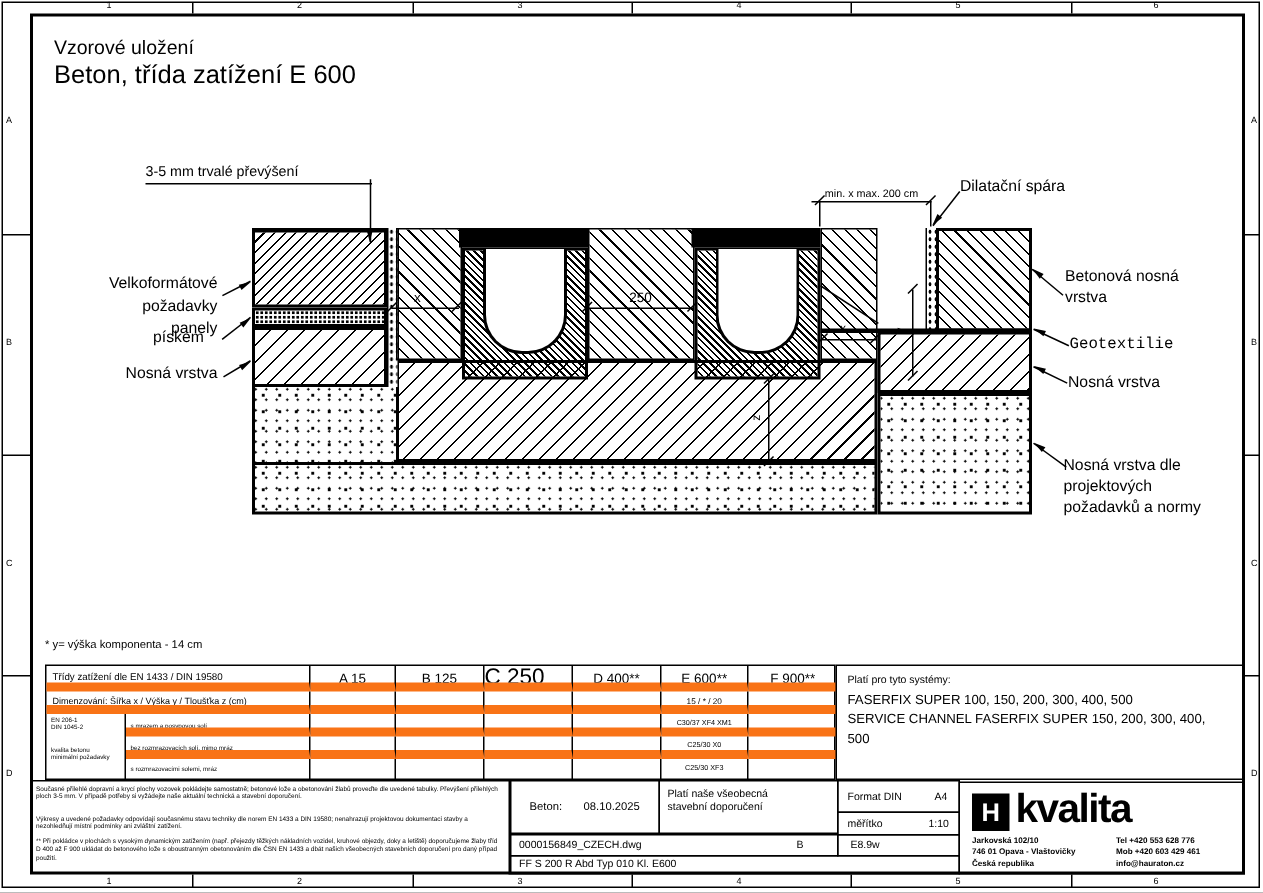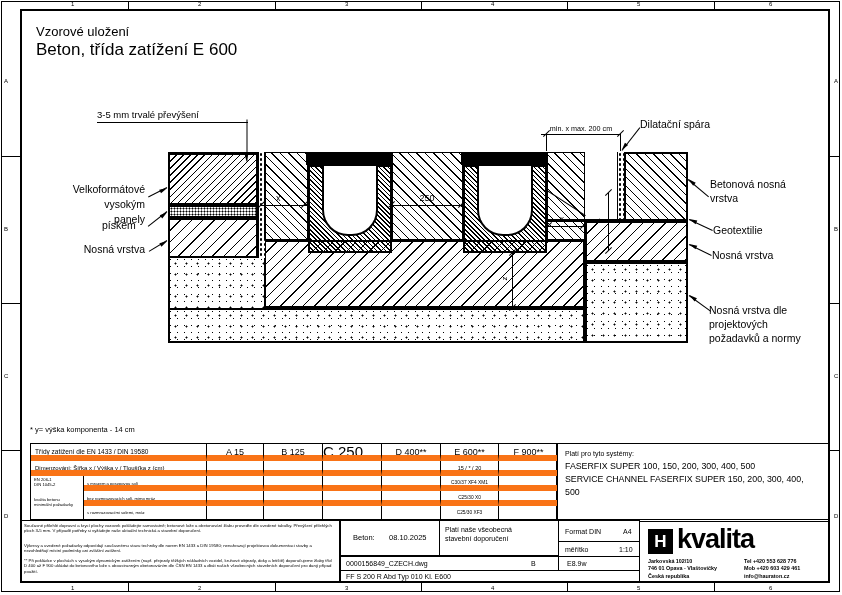--- a/index.html
+++ b/index.html
@@ -146,21 +146,21 @@
     <div class="t" style="left:502px;top:274px;font-size:8px;"><span class="rot">z</span></div>
   </div>
 
   <div class="t" style="left:97px;top:109px;width:151px;height:13px;font-size:9.5px;border-bottom:1px solid #000;">3-5 mm trvalé převýšení</div>
   <div class="ld" style="left:247px;top:161px;width:42px;transform:rotate(-90deg);">
       <i></i>
     </div>
 
   <div class="t" style="left:53px;top:182px;width:92px;text-align:right;font-size:10.5px;line-height:15px;white-space:normal;">
     <div>Velkoformátové</div>
-    <div>vysokým</div>
+    <div>požadavky</div>
     <div>panely</div>
   </div>
   <div class="t" style="left:102px;top:219px;font-size:10.5px;">pískem</div>
   <div class="ld" style="left:167px;top:187px;width:21px;transform:rotate(153deg);">
       <i></i>
     </div>
   <div class="ld" style="left:167px;top:211px;width:24px;transform:rotate(142deg);">
       <i></i>
     </div>
 
@@ -175,21 +175,21 @@
     </div>
 
   <div class="t" style="left:710px;top:177px;font-size:10.5px;line-height:14px;">
     <div>Betonová nosná</div>
     <div>vrstva</div>
   </div>
   <div class="ld" style="left:688px;top:179px;width:27px;transform:rotate(40deg);">
       <i></i>
     </div>
 
-  <div class="t" style="left:713px;top:224px;font-size:10.5px;">Geotextilie</div>
+  <div class="t" style="left:713px;top:224px;font-size:10.5px;font-family:Liberation Mono, monospace;">Geotextilie</div>
   <div class="ld" style="left:689px;top:219px;width:26px;transform:rotate(25deg);">
       <i></i>
     </div>
 
   <div class="t" style="left:712px;top:249px;font-size:10.5px;">Nosná vrstva</div>
   <div class="ld" style="left:689px;top:244px;width:25px;transform:rotate(26deg);">
       <i></i>
     </div>
 
   <div class="t" style="left:709px;top:303px;font-size:10.5px;line-height:14px;">

